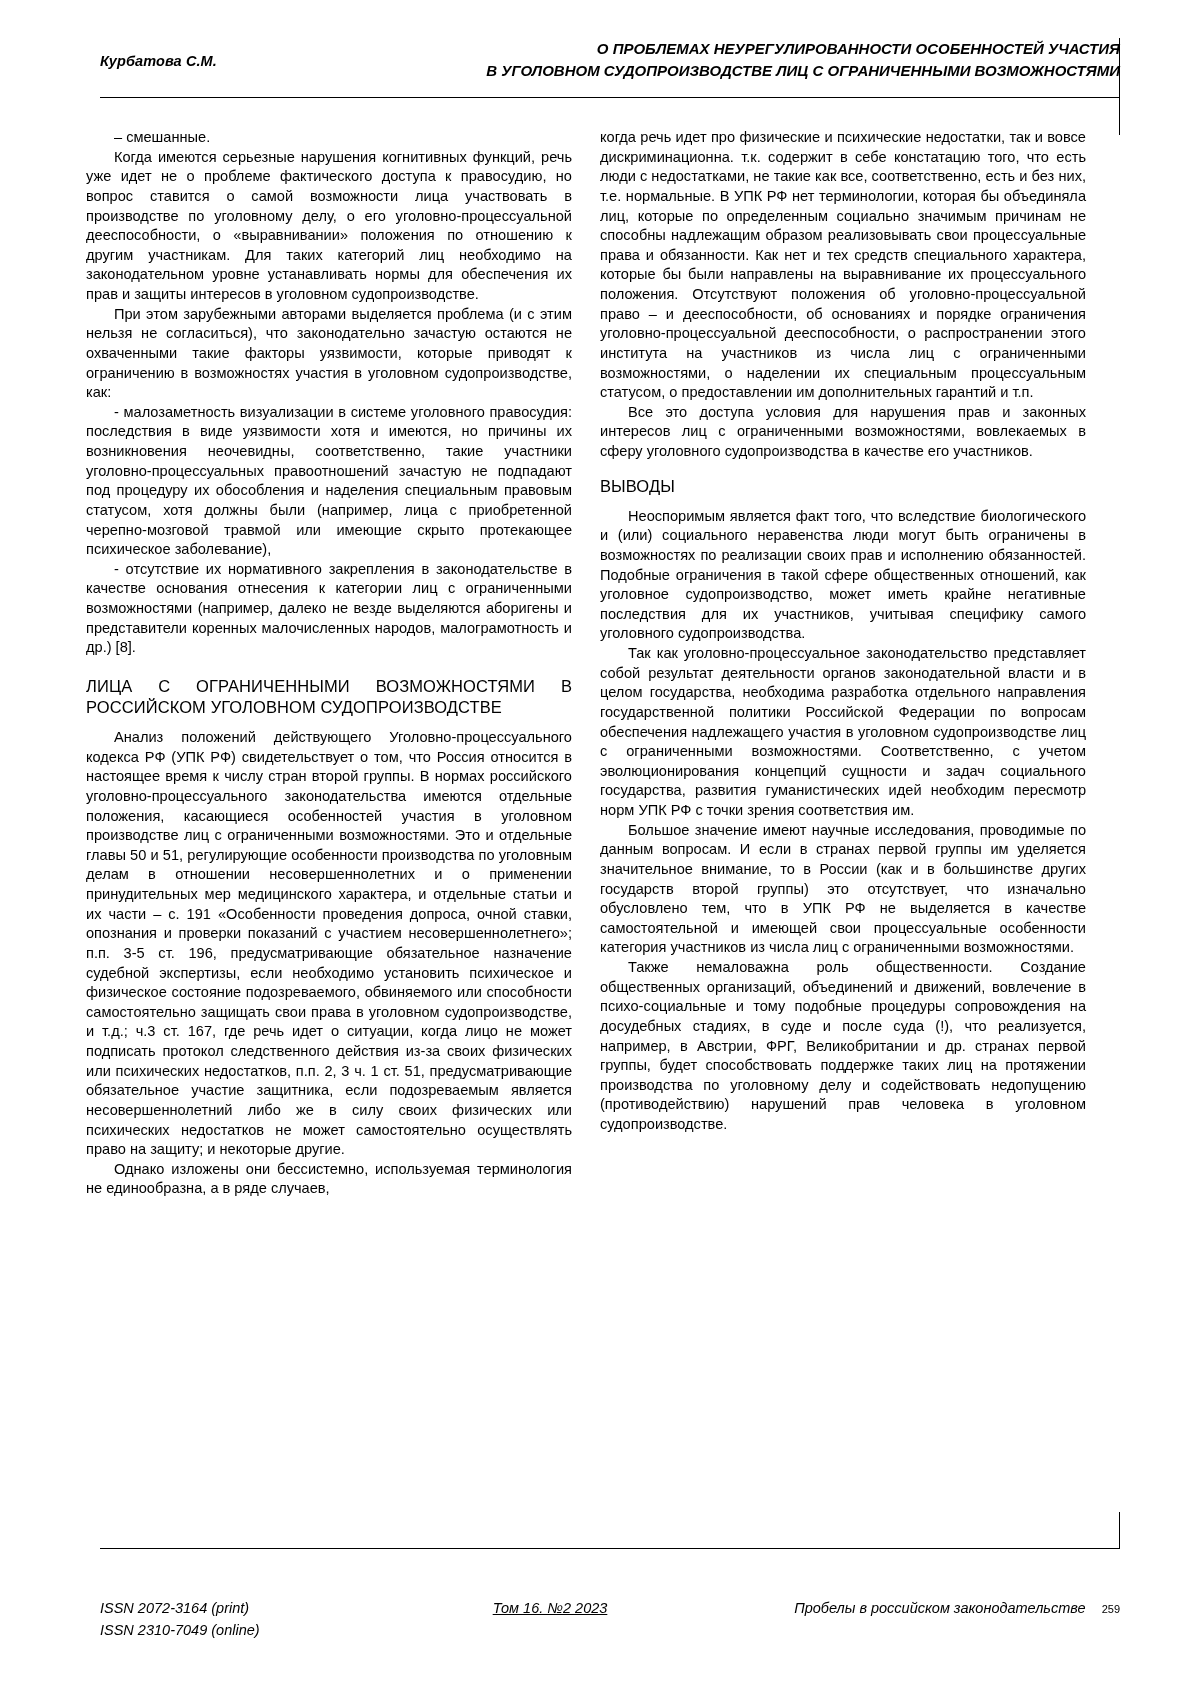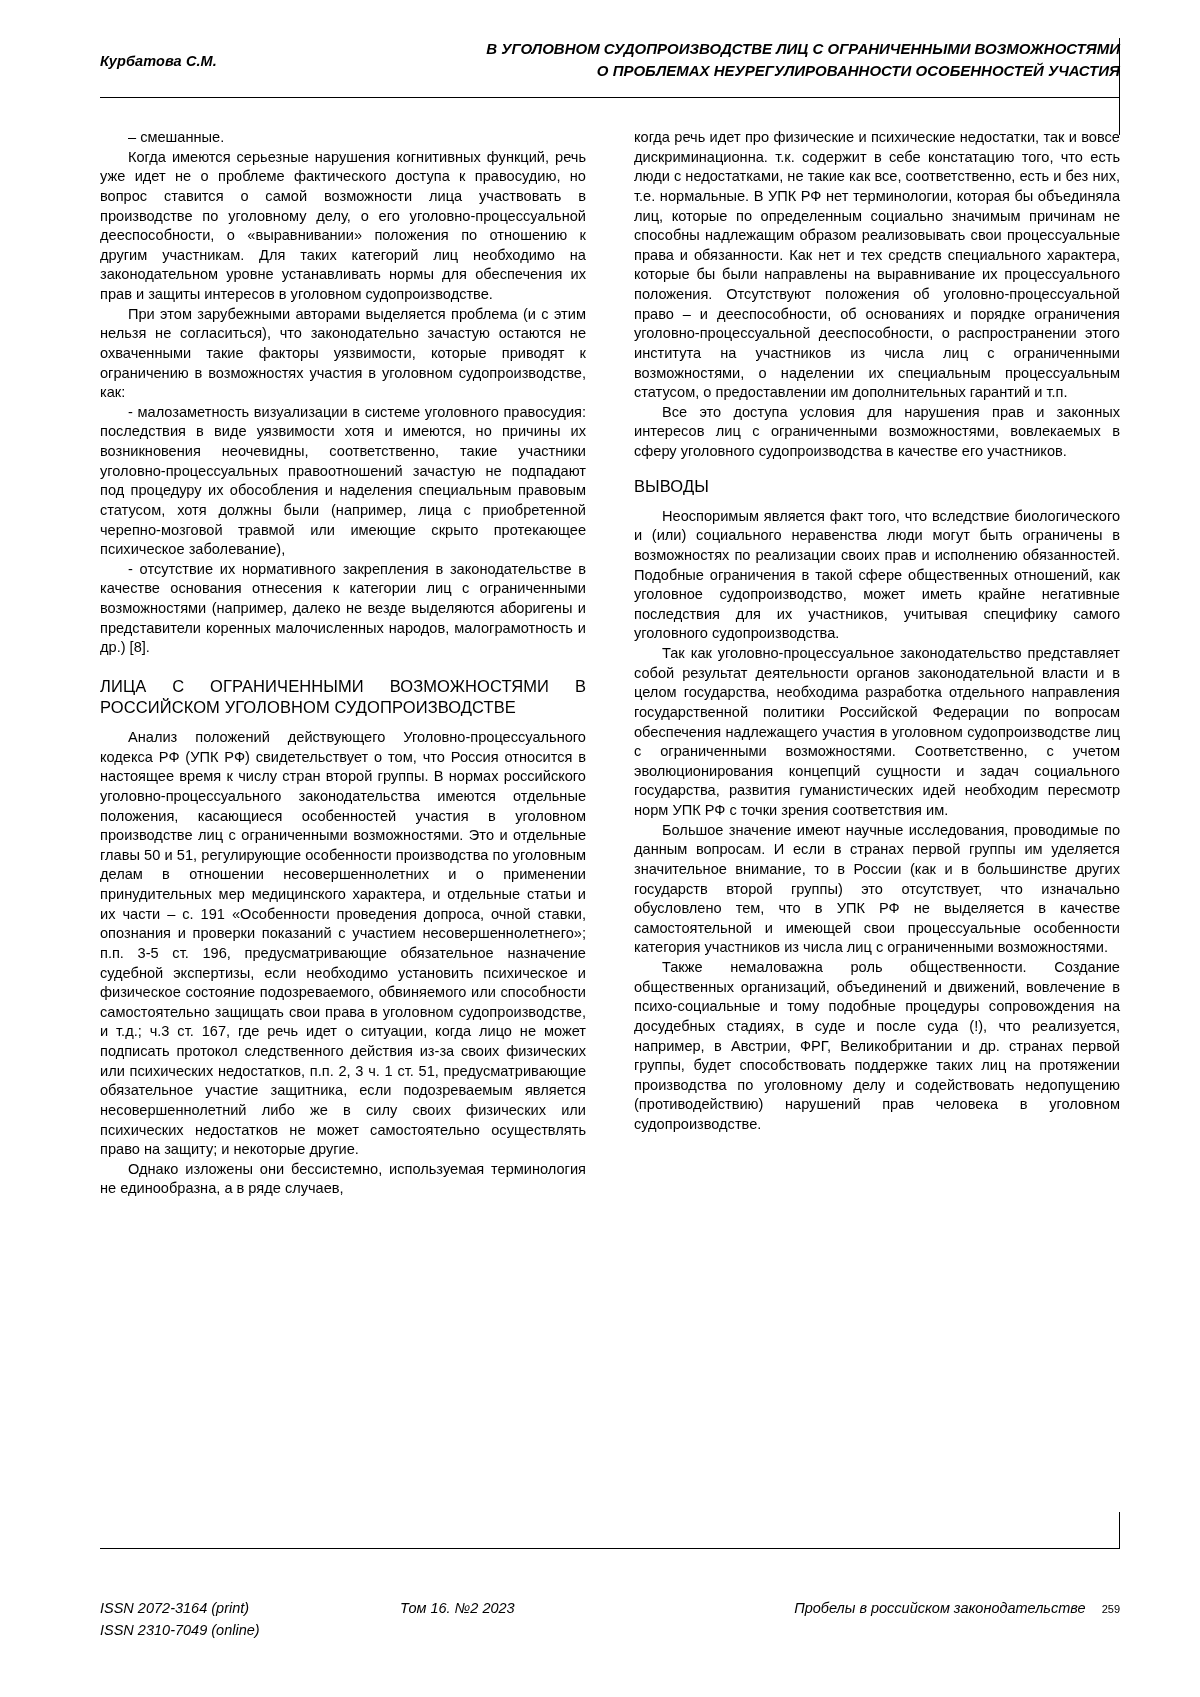--- a/index.html
+++ b/index.html
@@ -70,25 +70,25 @@
     left: 1119px;
     top: 97px;
     width: 1px;
     height: 38px;
     background: #000000;
   }
 
   
   .columns {
     position: absolute;
-    left: 100px;
+    left: 86px;
     top: 128px;
     width: 1020px;
     display: flex;
-    gap: 48px;
+    gap: 28px;
   }
   .col {
     width: 486px;
     font-size: 14.6px;
     line-height: 1.345;
     text-align: justify;
     hyphens: auto;
   }
   p {
     margin: 0;
@@ -142,43 +142,44 @@
   .footer-row {
     display: flex;
     align-items: baseline;
   }
   .footer-issn {
     width: 300px;
     line-height: 1.5;
   }
   .footer-vol {
     width: 300px;
-    text-align: left;
+    text-align: center;
+    text-decoration: underline;
   }
   .footer-journal {
     flex: 1;
     text-align: right;
     white-space: nowrap;
   }
   .footer-page {
     font-style: normal;
     font-size: 11px;
     margin-left: 16px;
   }
 </style>
 </head>
 <body>
 
 <div class="page">
 
   <div class="header">
     <div class="header-author">Курбатова С.М.</div>
     <div class="header-title">
+      <div>О ПРОБЛЕМАХ НЕУРЕГУЛИРОВАННОСТИ ОСОБЕННОСТЕЙ УЧАСТИЯ</div>
       <div>В УГОЛОВНОМ СУДОПРОИЗВОДСТВЕ ЛИЦ С ОГРАНИЧЕННЫМИ ВОЗМОЖНОСТЯМИ</div>
-      <div>О ПРОБЛЕМАХ НЕУРЕГУЛИРОВАННОСТИ ОСОБЕННОСТЕЙ УЧАСТИЯ</div>
       <div class="header-tick"></div>
     </div>
   </div>
   <div class="header-rule"></div>
   <div class="header-tick-bottom"></div>
 
   <div class="columns">
 
     <div class="col">
       <p class="dash">– смешанные.</p>

